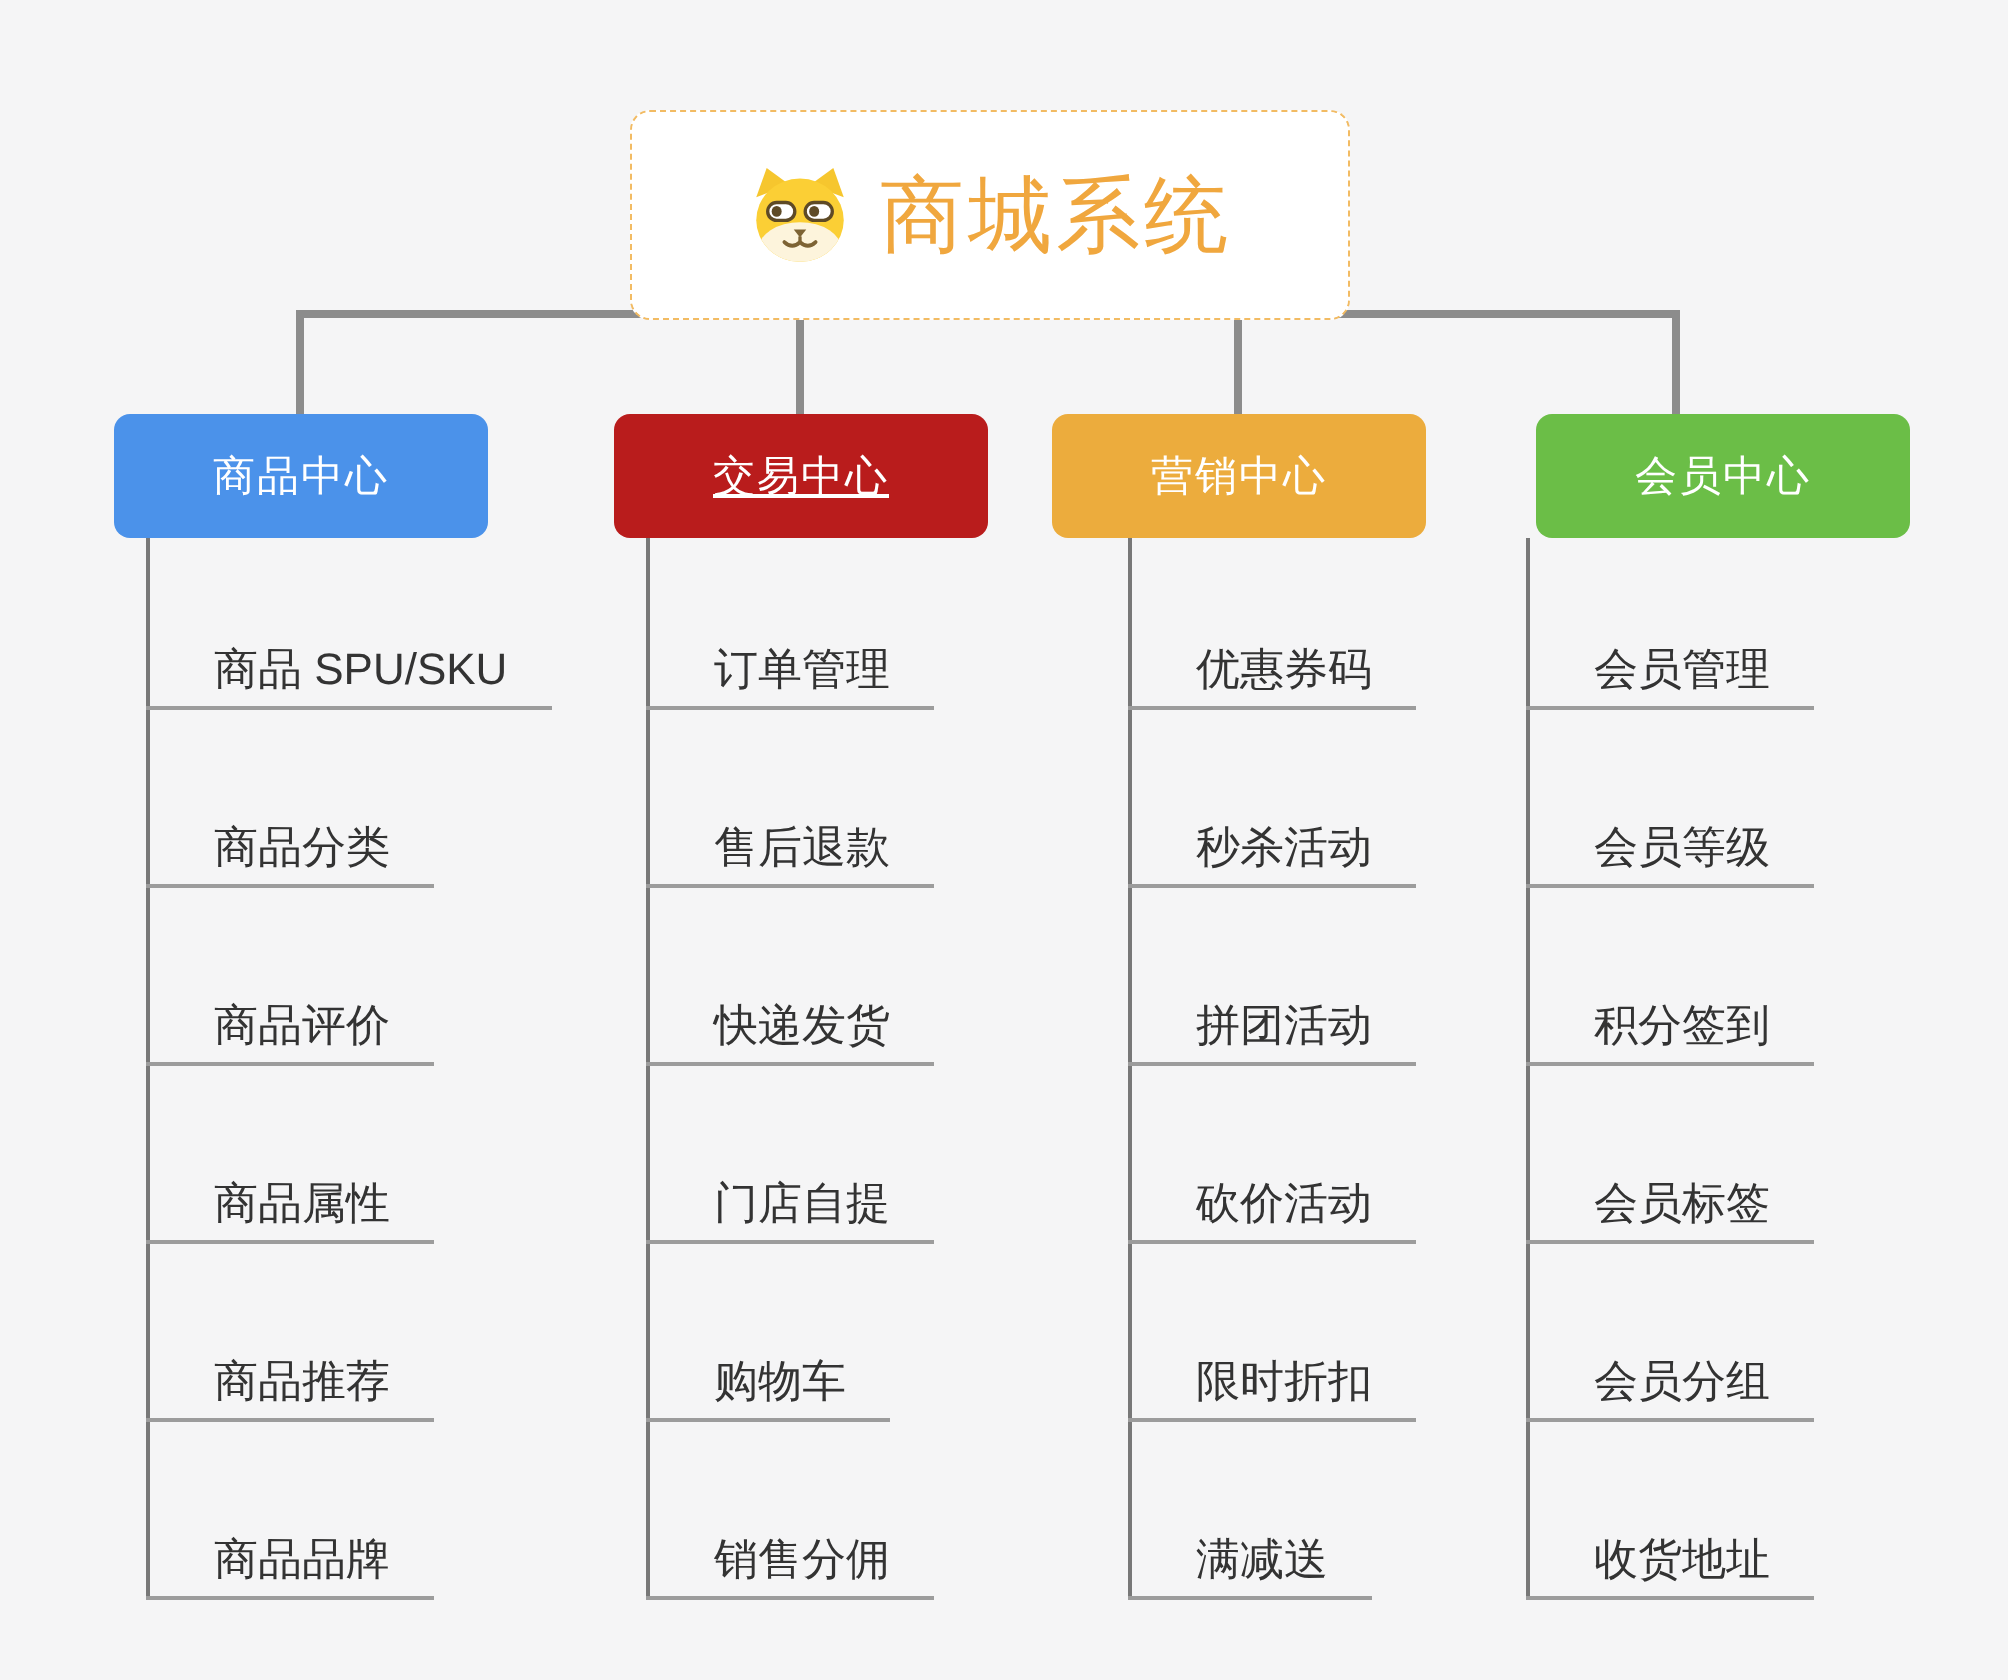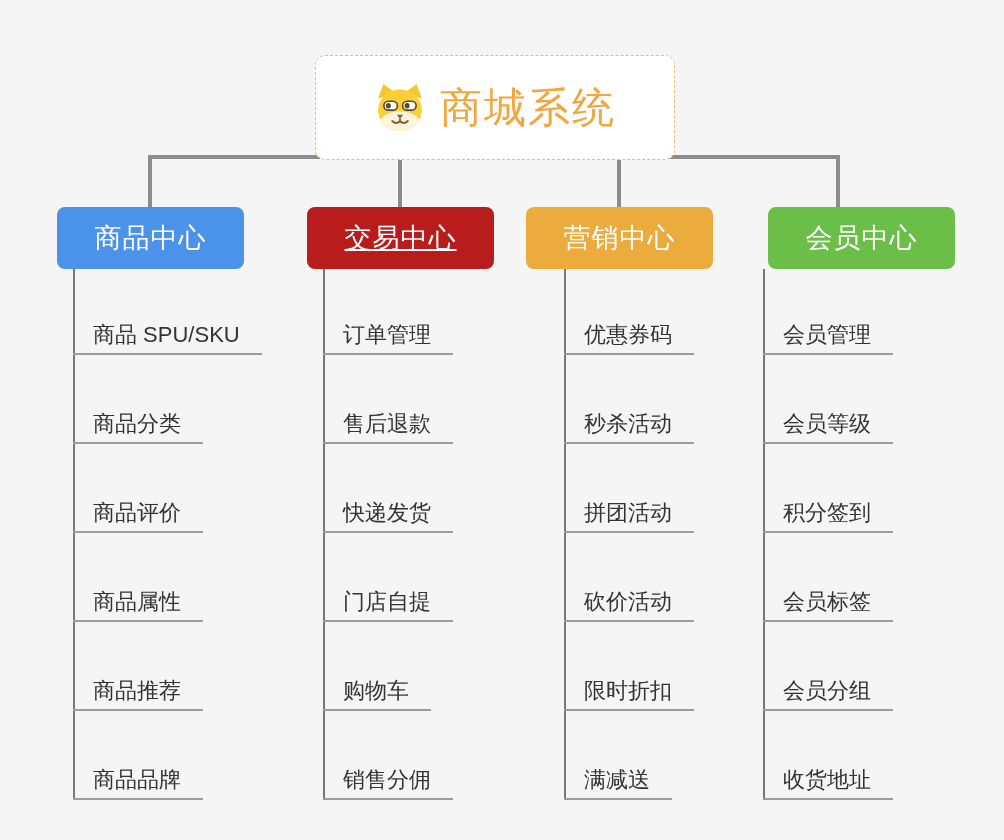--- a/index.html
+++ b/index.html
@@ -30,21 +30,21 @@
   .conn-trunk { left:148px; top:155px; width:692px; height:4px; }
   .conn-drop  { top:157px; width:4px; height:52px; }
   .drop-0 { left:148px; }
   .drop-1 { left:398px; }
   .drop-2 { left:617px; }
   .drop-3 { left:836px; }
 
   
   .branch {
     position:absolute; top:207px; width:187px; height:62px;
-    border-radius:8px; color:#FFFFFF; font-size:27px; letter-spacing:1px;
+    border-radius:8px; color:#FFFFFF; font-size:21px; letter-spacing:1px;
     display:flex; align-items:center; justify-content:center;
     box-sizing:border-box;
   }
   .branch-0 { left:57px;  }
   .branch-1 { left:307px; }
   .branch-2 { left:526px; }
   .branch-3 { left:768px; }
 
   
   .col {
@@ -54,21 +54,21 @@
   .col-0 { left:73px;  }
   .col-1 { left:323px; }
   .col-2 { left:564px; }
   .col-3 { left:763px;font-family:Liberation Serif, serif; }
 
   .leaf-slot { height:89px; display:flex; align-items:flex-end; }
   .leaf-slot.first { height:86px; }
   .leaf {
     display:inline-block; margin-left:-2px;
     border-bottom:2px solid #9C9C9C;
-    padding:0 22px 6px 20px;
+    padding:0 22px 6px 34px;
     font-size:22px; color:#333333; white-space:nowrap; line-height:1.15;
     cursor:default;
   }
 </style>
 </head>
 <body>
 
 <div class="canvas">
 
   <div class="conn conn-stub"></div>

